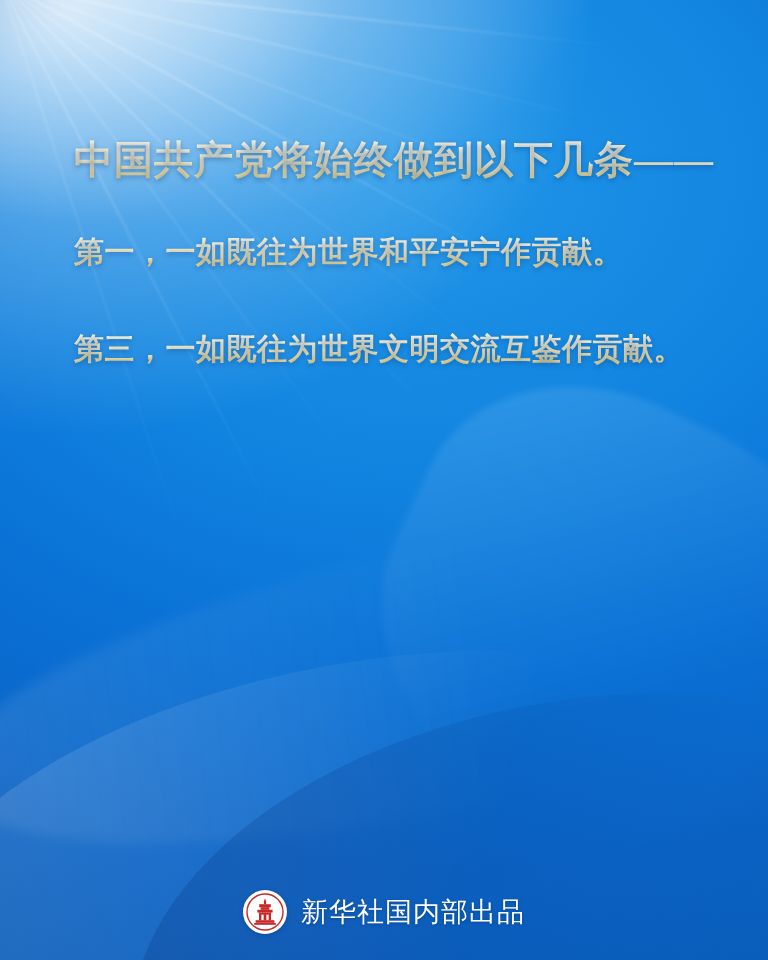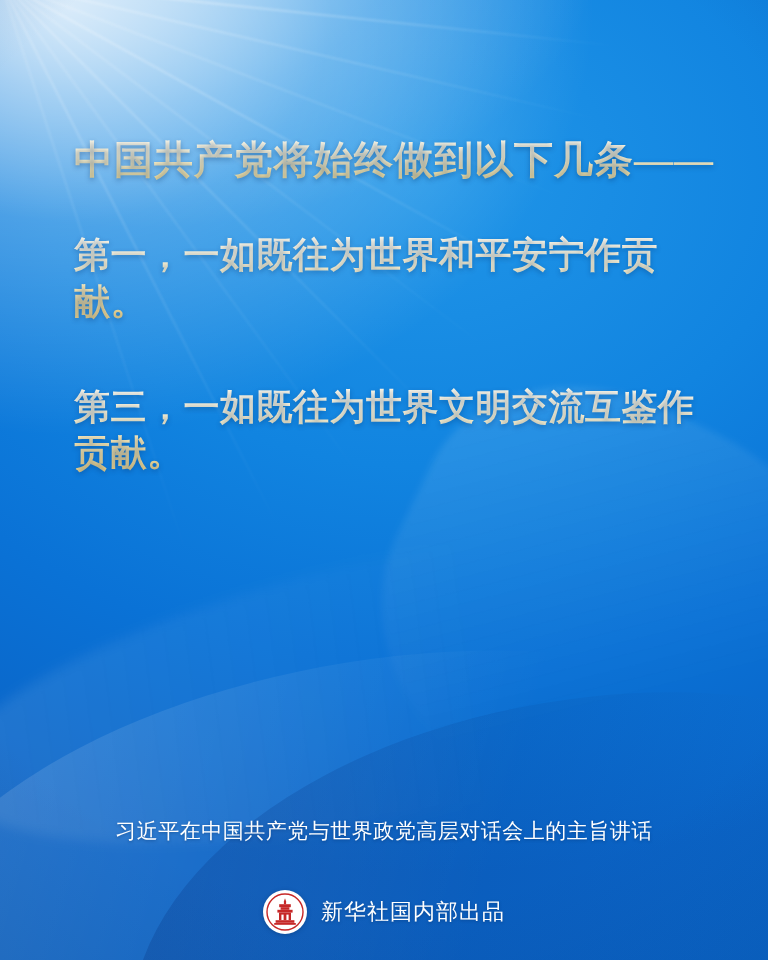--- a/index.html
+++ b/index.html
@@ -120,21 +120,21 @@
     text-shadow: 0 2px 5px rgba(0,40,95,0.35);
   }
 
   .items {
     position: absolute;
     top: 232px;
     left: 74px;
     right: 48px;
   }
   .item {
-    font-size: 36px;
+    font-size: 30px;
     font-weight: bold;
     line-height: 1.30;
     letter-spacing: 0.5px;
     margin-bottom: 58px;
     color: #fdf6dc;
     background: linear-gradient(180deg, #fffdf3 0%, #fbf0c8 48%, #eccf7e 100%);
     -webkit-background-clip: text;
     background-clip: text;
     -webkit-text-fill-color: transparent;
     text-shadow: 0 2px 5px rgba(0,40,95,0.30);
@@ -174,21 +174,21 @@
     border-radius: 50%;
     background: #ffffff;
     display: flex;
     align-items: center;
     justify-content: center;
     box-shadow: 0 1px 4px rgba(0,40,90,0.35);
   }
   .logo svg { display: block; }
   .footer-text {
     color: #ffffff;
-    font-size: 22px;
+    font-size: 27px;
     letter-spacing: 1px;
     text-shadow: 0 1px 3px rgba(0,45,100,0.45);
   }
 </style>
 </head>
 <body>
 
 <div class="poster">
 
   <div class="glow-tl"></div>
@@ -215,21 +215,20 @@
   <div class="content">
 
     <div class="headline">中国共产党将始终做到以下几条——</div>
 
     <div class="items">
       <div class="item">第一，一如既往为世界和平安宁作贡献。</div>
       <div class="item">第三，一如既往为世界文明交流互鉴作贡献。</div>
     </div>
 
     <div class="source">
-      <span>习近平在中国共产党与世界政党高层对话会上的主旨讲话</span>
     </div>
 
     <div class="footer">
       <div class="logo">
         <svg width="38" height="38" viewBox="0 0 38 38" aria-hidden="true">
           <circle cx="19" cy="19" r="18" fill="#ffffff" stroke="#c62828" stroke-width="1.4"></circle>
           <path d="M19 5.2 L20.1 8.2 L17.9 8.2 Z" fill="#c62828"></path>
           <rect x="17.9" y="8.0" width="2.2" height="3.2" fill="#c62828"></rect>
           <rect x="13.2" y="11.2" width="11.6" height="3.0" fill="#c62828"></rect>
           <rect x="14.6" y="14.2" width="8.8" height="2.6" fill="#c62828"></rect>

